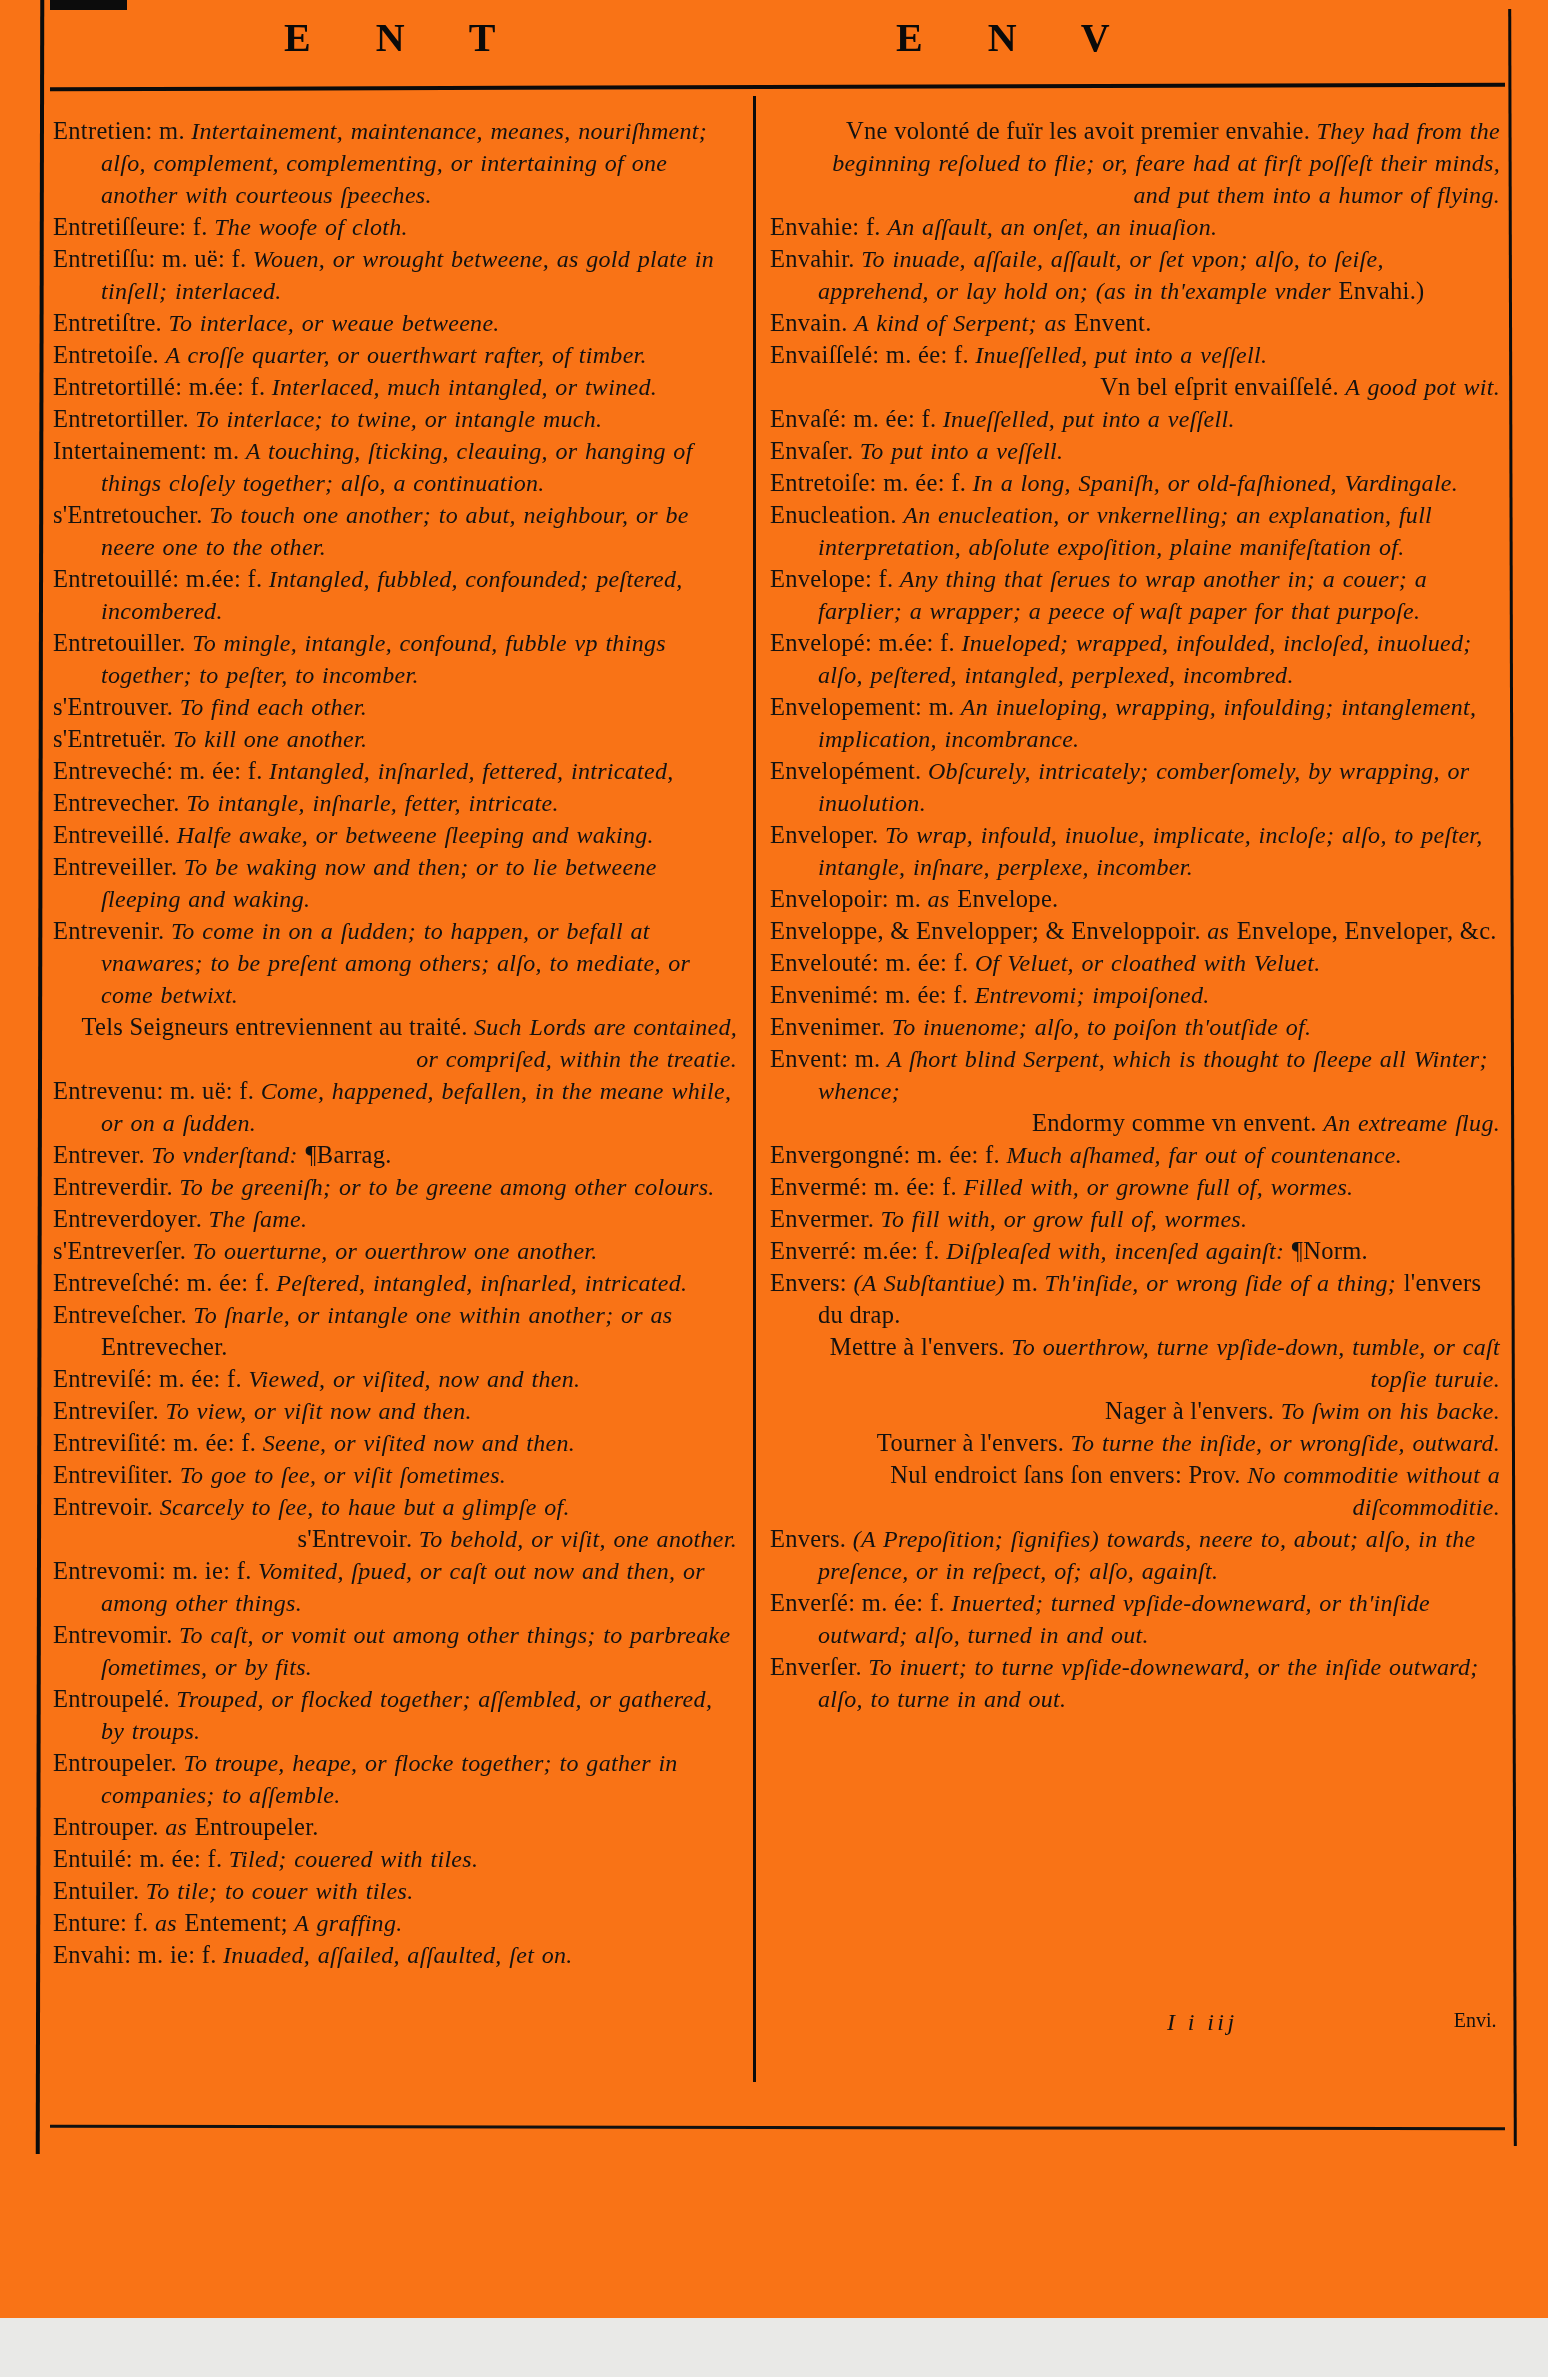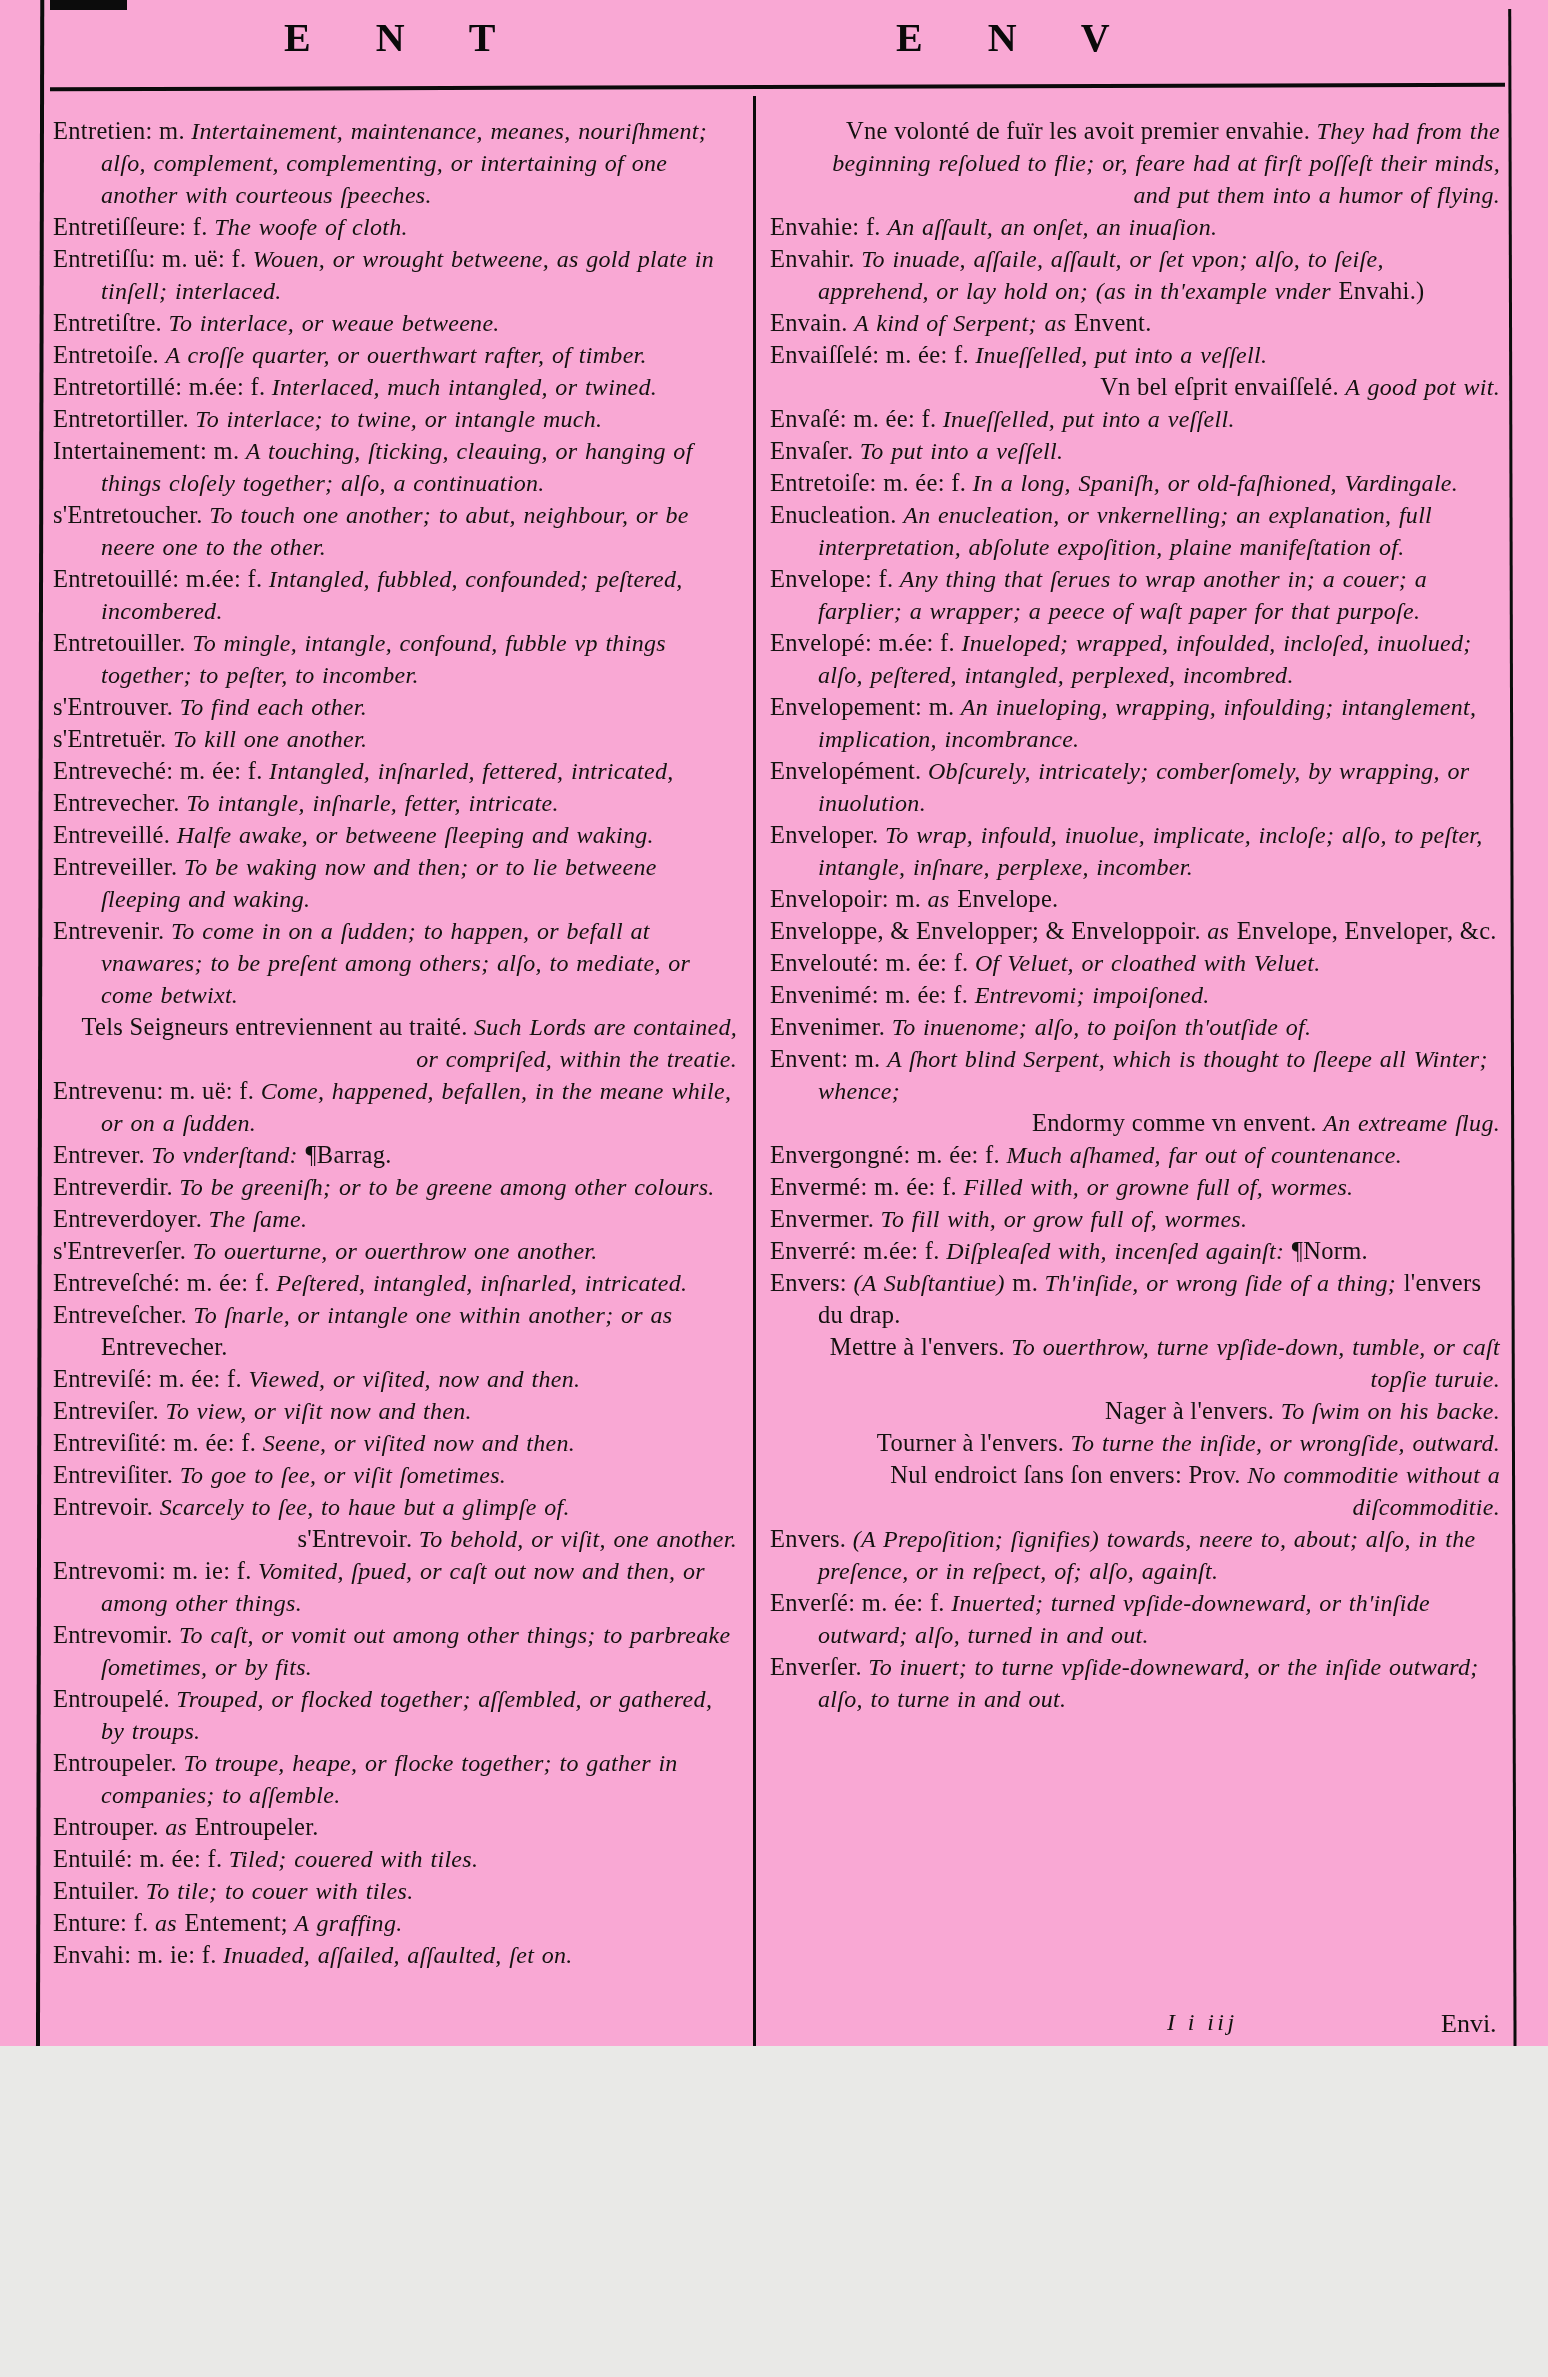--- a/index.html
+++ b/index.html
@@ -3,22 +3,22 @@
 <meta charset="utf-8">
 <style>
   html, body { margin:0; padding:0; }
   body {
     width:1549px; height:2377px;
     background:#e9e9e7;
     font-family:"Liberation Serif","DejaVu Serif",serif;
     color:#141210;
   }
   .page {
-    position:relative; width:1549px; height:2046px;
-    background:#f9a8d4; overflow:hidden;
+    position:relative; width:1549px; height:2318px;
+    background:#f97316; overflow:hidden;
   }
   
   .border-left  { position:absolute; left:38px;  top:0;    width:4.3px;  height:2154px; background:#0c0c0c; transform:rotate(0.12deg); }
   .border-right { position:absolute; left:1511px; top:8.6px; width:3.4px;  height:2137px; background:#0c0c0c; transform:rotate(-0.15deg); }
   .corner-mark  { position:absolute; left:50px;  top:0;    width:77px; height:10.3px;   background:#0c0c0c; }
   .rule-top     { position:absolute; left:50px;  top:85px;  width:1455px; height:4.3px; background:#0b0b0b; transform:rotate(-0.18deg); }
   .col-divider  { position:absolute; left:753px; top:96px; width:2.6px;  height:1986px; background:#0c0c0c; }
   .rule-bottom  { position:absolute; left:50px;  top:2126px; width:1455px; height:2.6px; background:#111; transform:rotate(0.1deg); }
   .page-edge    { position:absolute; left:26px; top:2353px; width:1496px; height:13.8px; border-radius:6.9px;
                   background:linear-gradient(90deg, rgba(35,35,35,.85), rgba(120,120,120,.35) 22%, rgba(40,40,40,.75) 45%, rgba(130,130,130,.4) 70%, rgba(45,45,45,.8));
@@ -39,21 +39,21 @@
     margin:0; padding-left:48px; text-indent:-48px;
     line-height:28px;
     letter-spacing:0.3px;
   }
   .entry.sub { text-indent:-29px;text-align:right; }
   .rm { font-style:normal; font-size:24.5px; }
   .it { font-style:italic; font-size:24px; word-spacing:1.3px; }
   
   .footer-row { position:absolute; left:770px; top:2009px; width:730px; height:34px; }
   .sig   { position:absolute; left:397px; font-style:italic; font-size:24px; letter-spacing:3.4px; }
-  .catch { position:absolute; right:3.4px; font-size:26px; }
+  .catch { position:absolute; right:3.4px; font-size:20px; }
 </style>
 </head>
 <body>
 
 <div class="page">
   <div class="corner-mark"></div>
   <div class="border-left"></div>
   <div class="border-right"></div>
 
   <div class="running-head head-ent">E N T</div>

